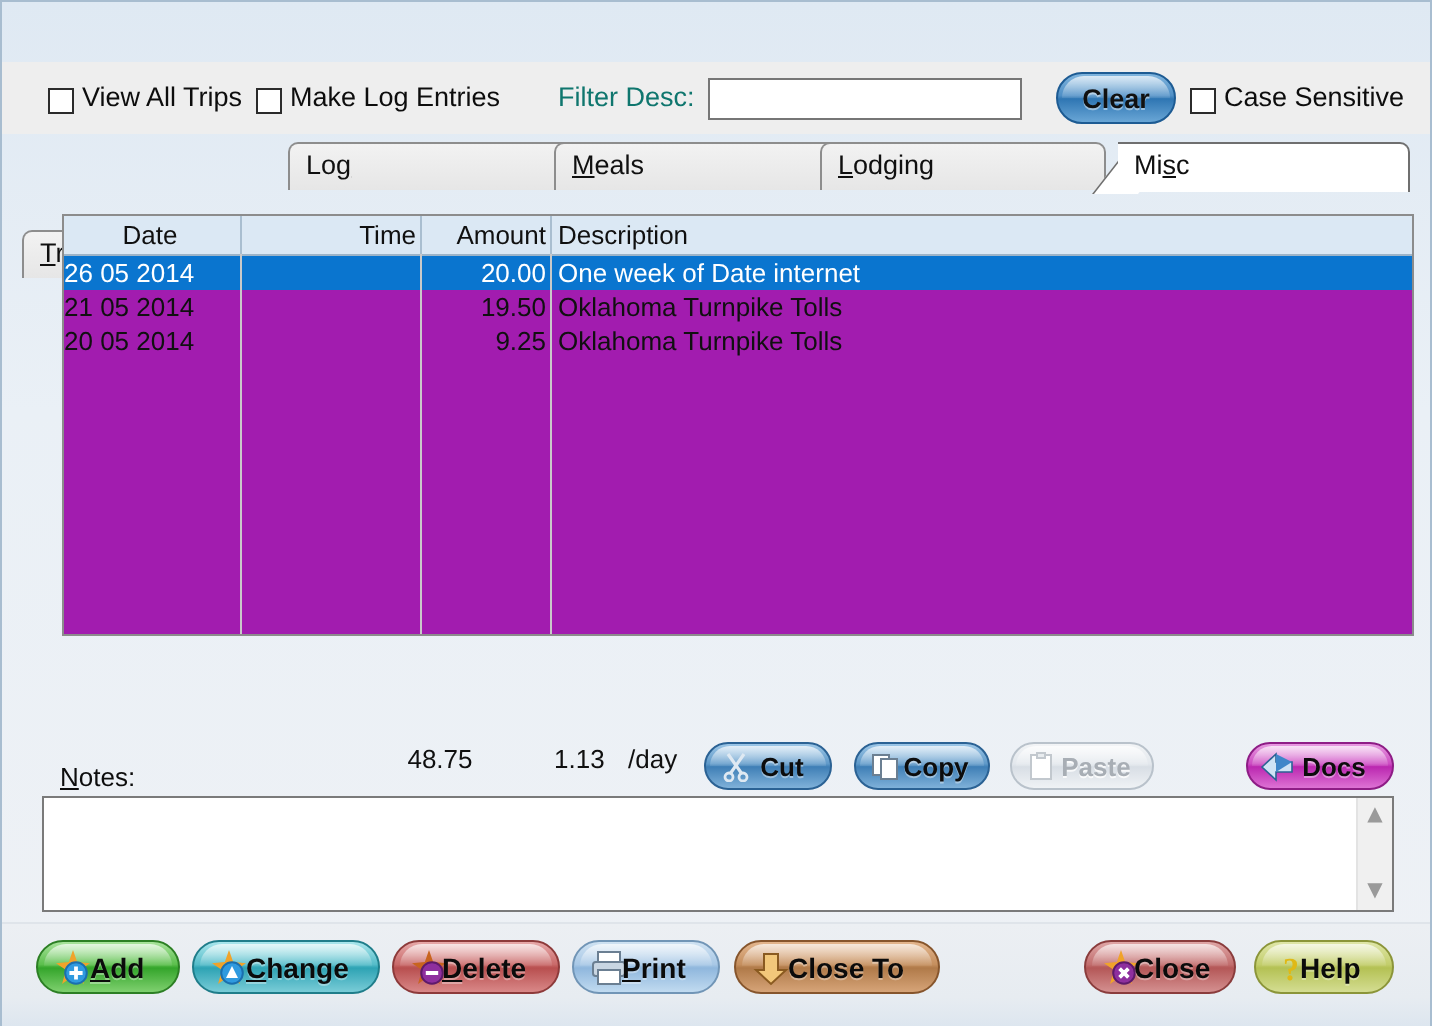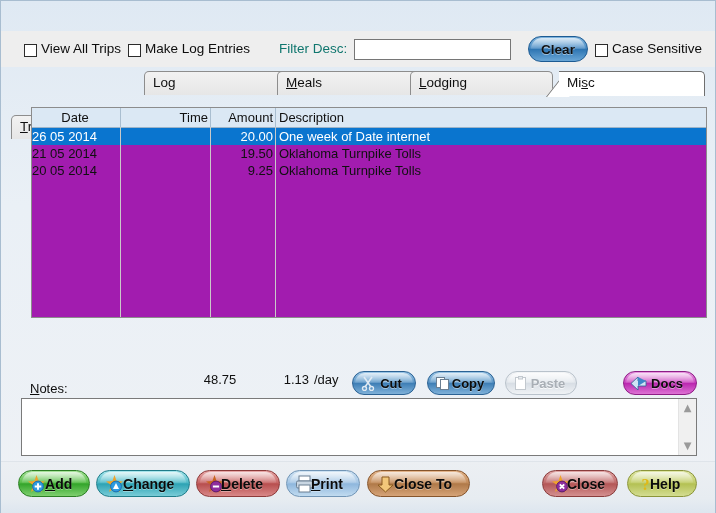--- a/index.html
+++ b/index.html
@@ -291,21 +291,21 @@
   .cell.desc  { left: 247px; text-align: left; }
 
   
   .totals {
     position: absolute;
     font-size: 13px;
     color: #101010;
     white-space: nowrap;
   }
   #total-amount { left: 198px; top: 372px; width: 44px; text-align: center; }
-  #rate-amount  { left: 277px; top: 372px; width: 32px; text-align: right; }
+  #rate-amount  { left: 277px; top: 372px; width: 32px; }
   #rate-unit    { left: 314px; top: 372px; }
 
   #btn-cut { left: 352px; top: 371px; width: 64px; height: 24px;
     background: linear-gradient(to bottom, #9cc6e6 0%, #5f99c9 45%, #3f7fb6 52%, #7fb1d9 100%);
     border-color: #2b6294; }
   #btn-copy { left: 427px; top: 371px; width: 68px; height: 24px;
     background: linear-gradient(to bottom, #9cc6e6 0%, #5f99c9 45%, #3f7fb6 52%, #7fb1d9 100%);
     border-color: #2b6294; }
   #btn-paste { left: 505px; top: 371px; width: 72px; height: 24px;
     background: linear-gradient(to bottom, #f2f4f6 0%, #e3e8ed 45%, #d8dee5 52%, #eff2f5 100%);

